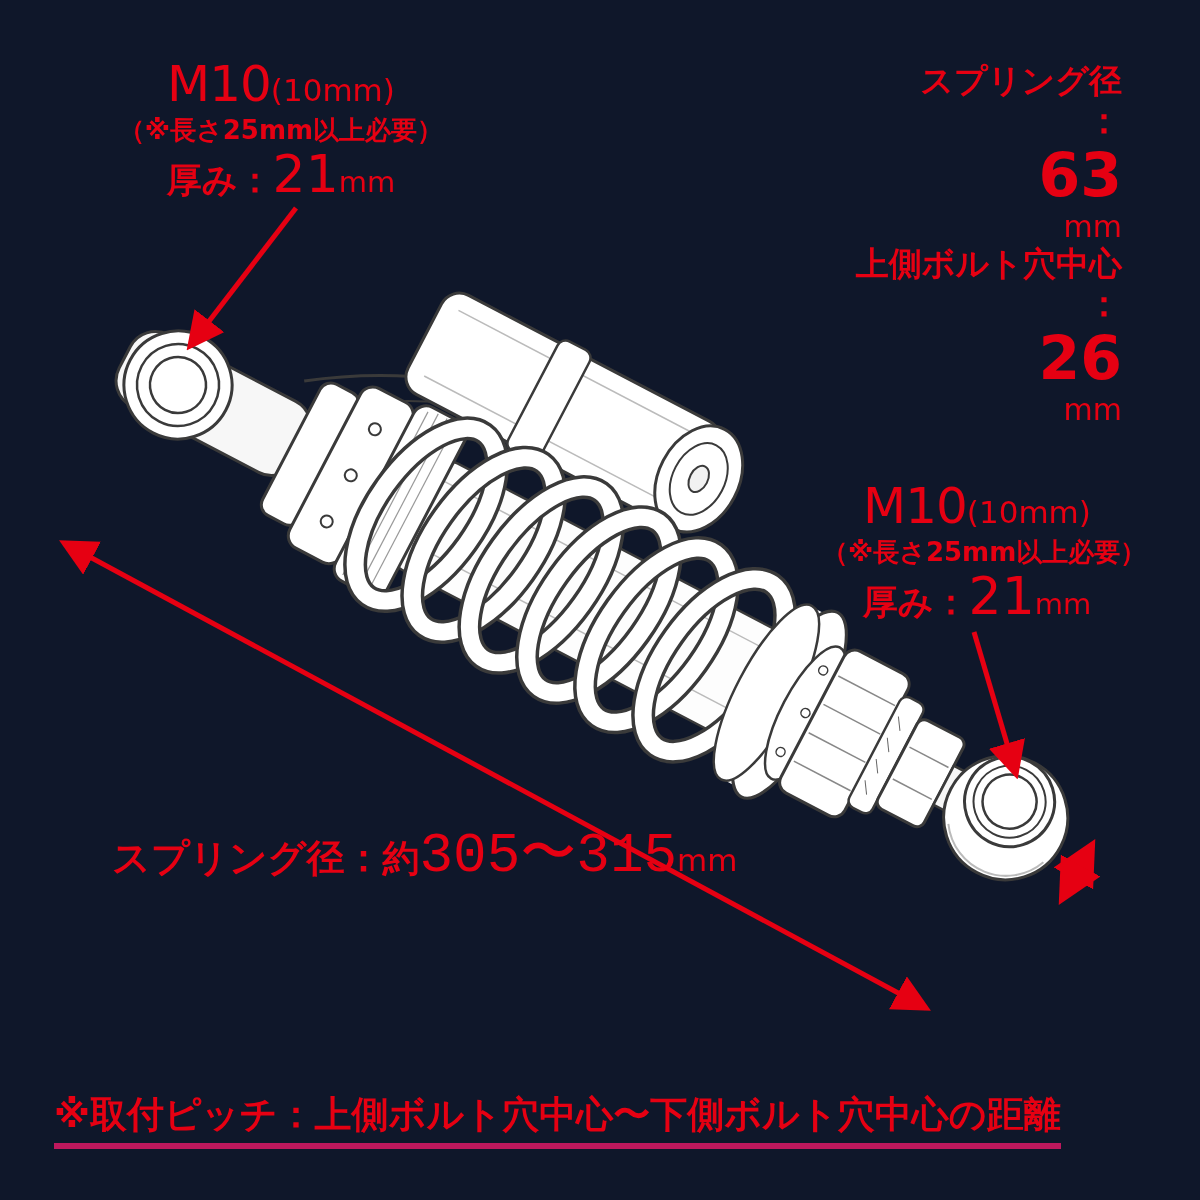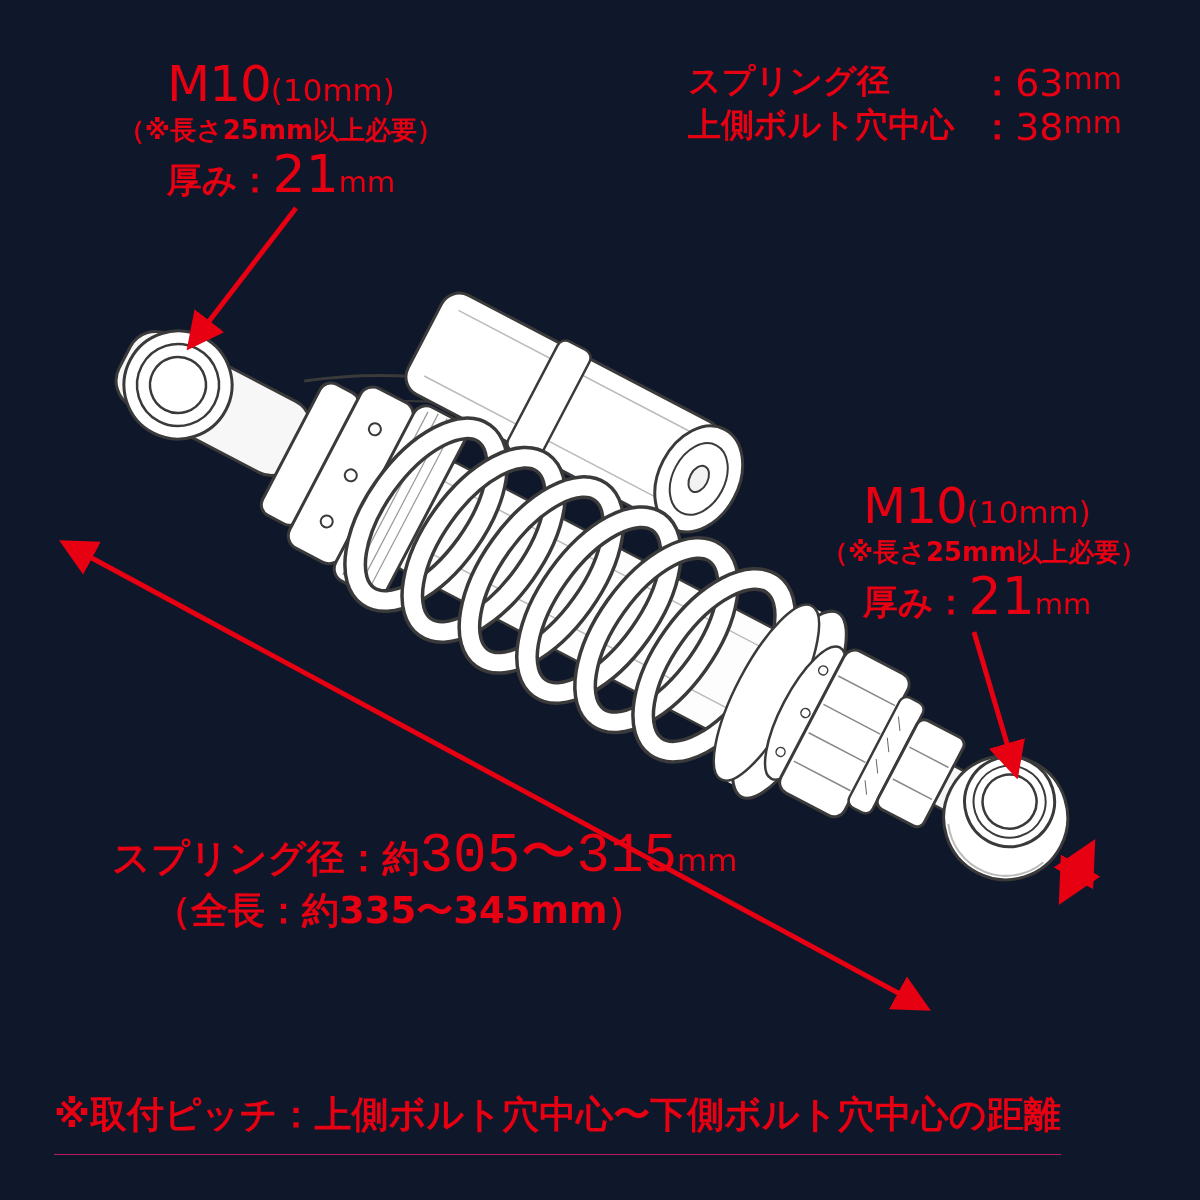--- a/index.html
+++ b/index.html
@@ -15,35 +15,35 @@
   .bolt-title .paren{font-size:31px;font-weight:500;letter-spacing:0;}
   .bolt-note{font-size:26px;font-weight:700;margin-top:2px;white-space:nowrap;}
   .bolt-thick{font-size:35px;font-weight:800;margin-top:0;white-space:nowrap;}
   .bolt-thick .big{font-size:52px;font-weight:500;}
   .bolt-thick .unit{font-size:29px;font-weight:500;}
 
   .block-tl{left:96px;top:56px;width:370px;}
   .block-mr{left:822px;top:478px;width:310px;}
 
   .block-tr{left:688px;top:62px;width:434px;}
-  .spec-row{display:flex;align-items:flex-start;white-space:nowrap;}
+  .spec-row{display:flex;align-items:flex-end;white-space:nowrap;flex-direction:column;}
   .spec-label{font-size:33px;font-weight:800;flex:1;}
   .spec-colon{font-size:36px;font-weight:800;}
-  .spec-big{font-size:38px;font-weight:400;}
+  .spec-big{font-size:60px;font-weight:700;}
   .spec-unit{font-size:30px;font-weight:500;}
 
   .block-pitch{left:112px;top:824px;width:520px;}
   .pitch-line1{font-size:38px;font-weight:800;white-space:nowrap;}
   .pitch-line1 .approx{font-size:37px;}
   .pitch-line1 .big{font-size:56px;font-weight:500;font-family:Liberation Mono, monospace;}
   .pitch-line1 .unit{font-size:31px;font-weight:500;}
   .pitch-line2{font-size:37px;font-weight:700;margin-top:2px;padding-left:42px;white-space:nowrap;}
 
   .footnote{left:54px;top:1094px;font-size:37px;font-weight:700;white-space:nowrap;}
-  .footnote span{border-bottom:1px solid #be185d;padding-bottom:18px;}
+  .footnote span{border-bottom:6px solid #be185d;padding-bottom:7px;}
 </style>
 </head>
 <body>
 
 <div class="stage">
 
   <svg width="1200" height="1200" viewBox="0 0 1200 1200">
     <defs>
       <marker id="ah" viewBox="0 0 10 10" refX="8.5" refY="5" markerWidth="7.5" markerHeight="7.5" orient="auto-start-reverse">
         <path d="M0,0 L10,5 L0,10 z" fill="#e60012"></path>
@@ -175,33 +175,32 @@
   <div class="ann block-tr">
     <div class="spec-row">
       <span class="spec-label">スプリング径</span>
       <span class="spec-colon">：</span>
       <span class="spec-big">63</span>
       <span class="spec-unit">mm</span>
     </div>
     <div class="spec-row">
       <span class="spec-label">上側ボルト穴中心</span>
       <span class="spec-colon">：</span>
-      <span class="spec-big">38</span>
+      <span class="spec-big">26</span>
       <span class="spec-unit">mm</span>
     </div>
   </div>
 
   <div class="ann block-mr center">
     <div class="bolt-title"><span>M10</span><span class="paren">(10mm)</span></div>
     <div class="bolt-note">（※長さ25mm以上必要）</div>
     <div class="bolt-thick"><span>厚み：</span><span class="big">21</span><span class="unit">mm</span></div>
   </div>
 
   <div class="ann block-pitch">
     <div class="pitch-line1"><span>スプリング径：</span><span class="approx">約</span><span class="big">305〜315</span><span class="unit">mm</span></div>
-    <div class="pitch-line2">（全長：約335〜345mm）</div>
   </div>
 
   <div class="ann footnote">
     <span>※取付ピッチ：上側ボルト穴中心〜下側ボルト穴中心の距離</span>
   </div>
 
 </div>
 
 </body></html>

